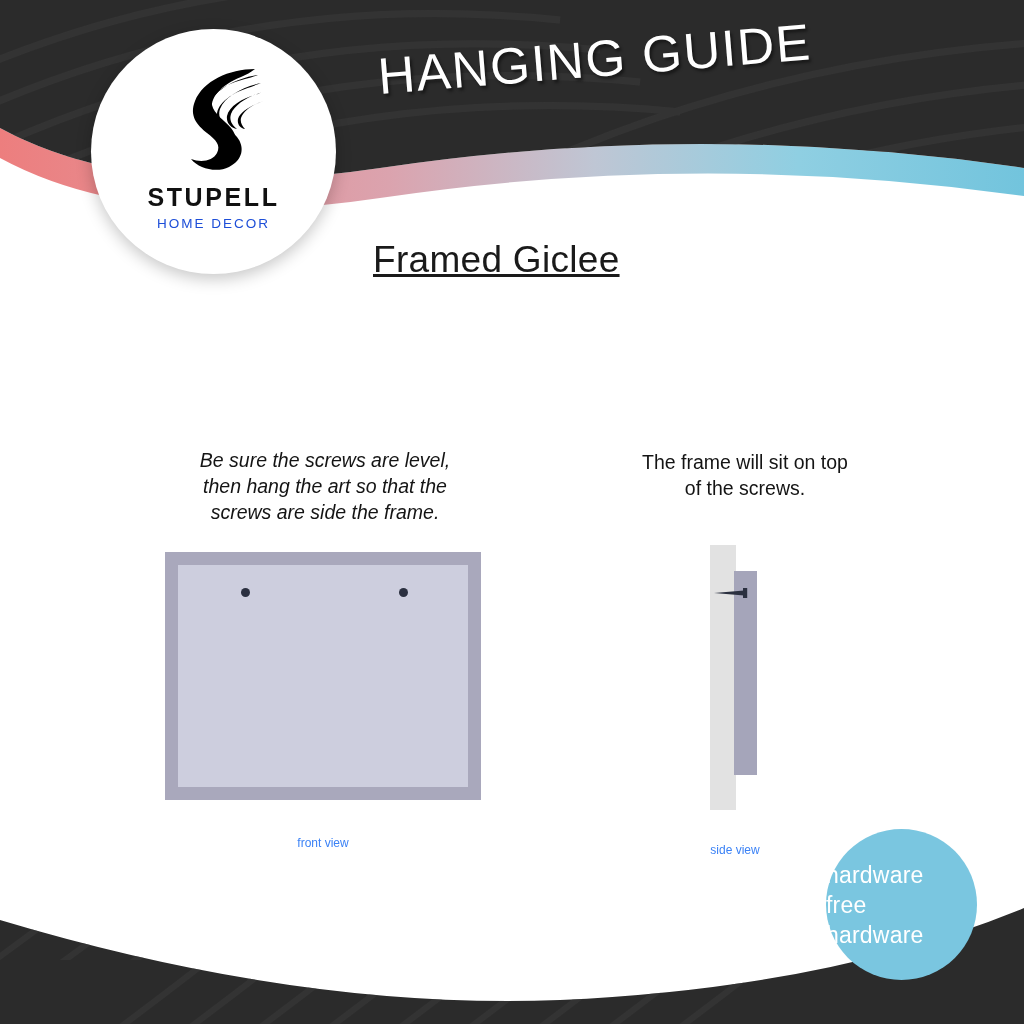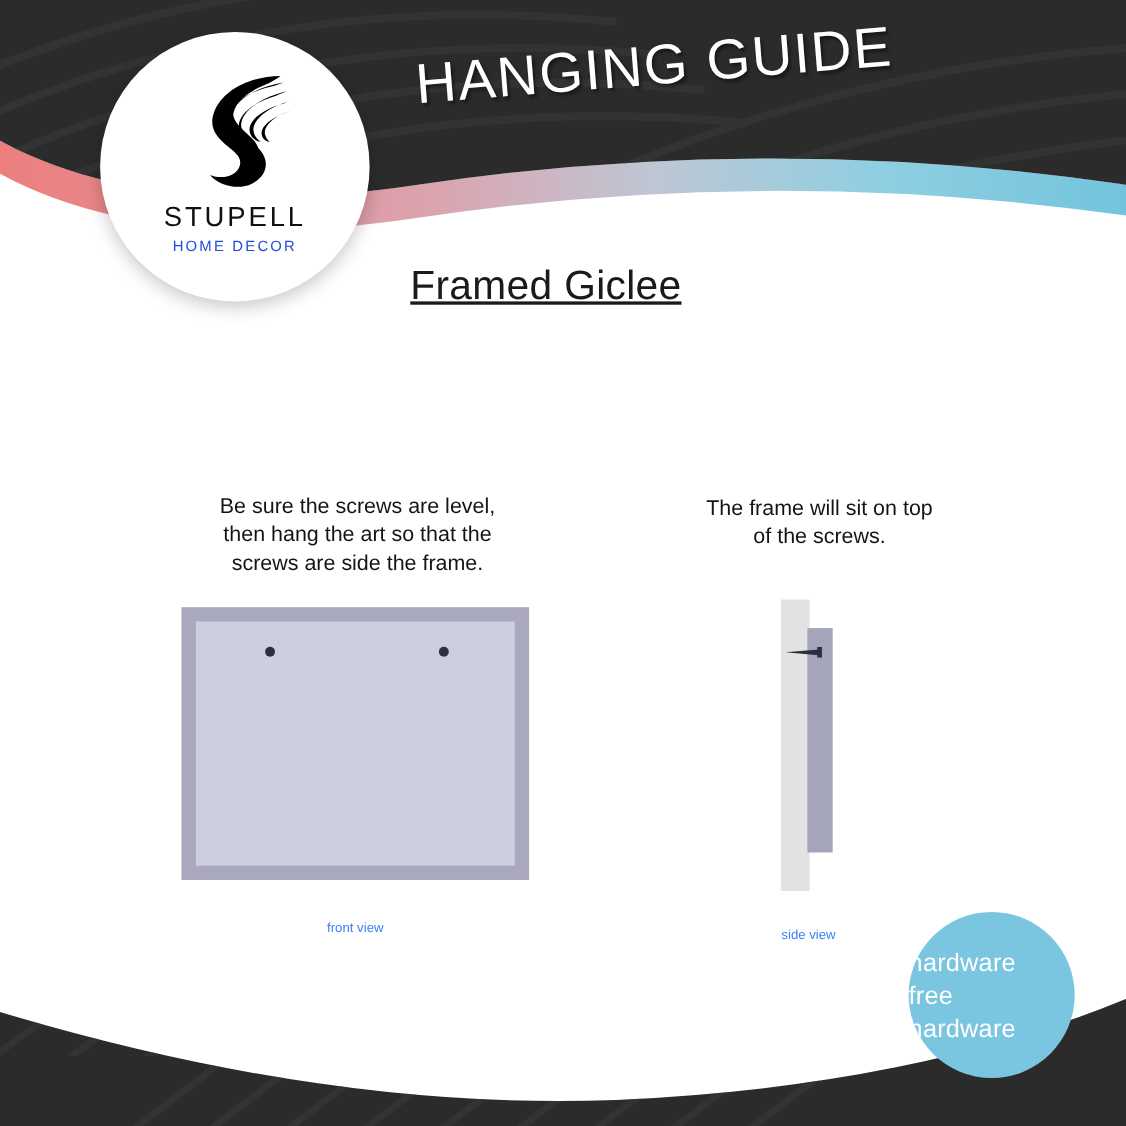--- a/index.html
+++ b/index.html
@@ -45,21 +45,21 @@
     box-sizing: border-box;
   }
   .logo-mark {
     width: 110px;
     height: 118px;
     display: block;
   }
   .logo-name {
     font-size: 25px;
     letter-spacing: 2.6px;
-    font-weight: 400;
+    font-weight: 700;
     color: #111111;
     margin-top: 4px;
     line-height: 1;
   }
   .logo-sub {
     font-size: 13.5px;
     letter-spacing: 2.0px;
     font-weight: 400;
     color: #1d4ed8;
     margin-top: 7px;
@@ -106,21 +106,21 @@
 
   
   .caption {
     position: absolute;
     font-size: 19.5px;
     line-height: 26px;
     color: #141414;
     text-align: center;
     font-weight: 400;
   }
-  .caption-left  { left: 165px; top: 447px; width: 320px; }
+  .caption-left  { left: 165px; top: 447px; width: 320px; font-style: italic; }
   .caption-right { left: 600px; top: 449px; width: 290px; }
 
   
   .front-frame {
     position: absolute;
     left: 165px;
     top: 552px;
     width: 316px;
     height: 248px;
     background: #a9a8bc;

